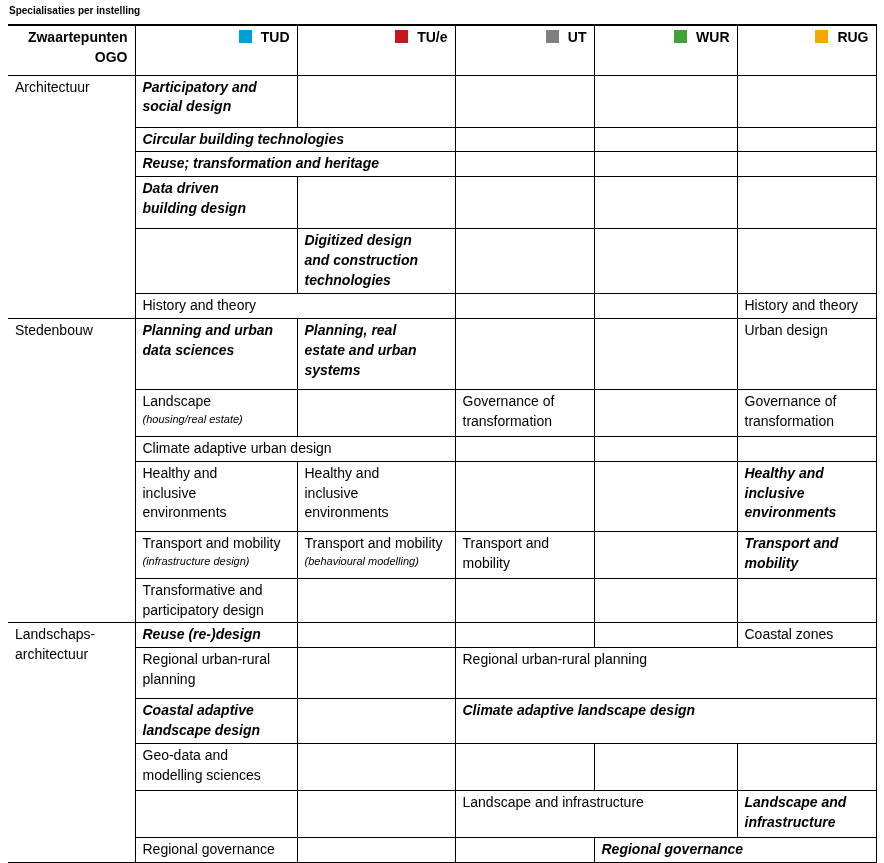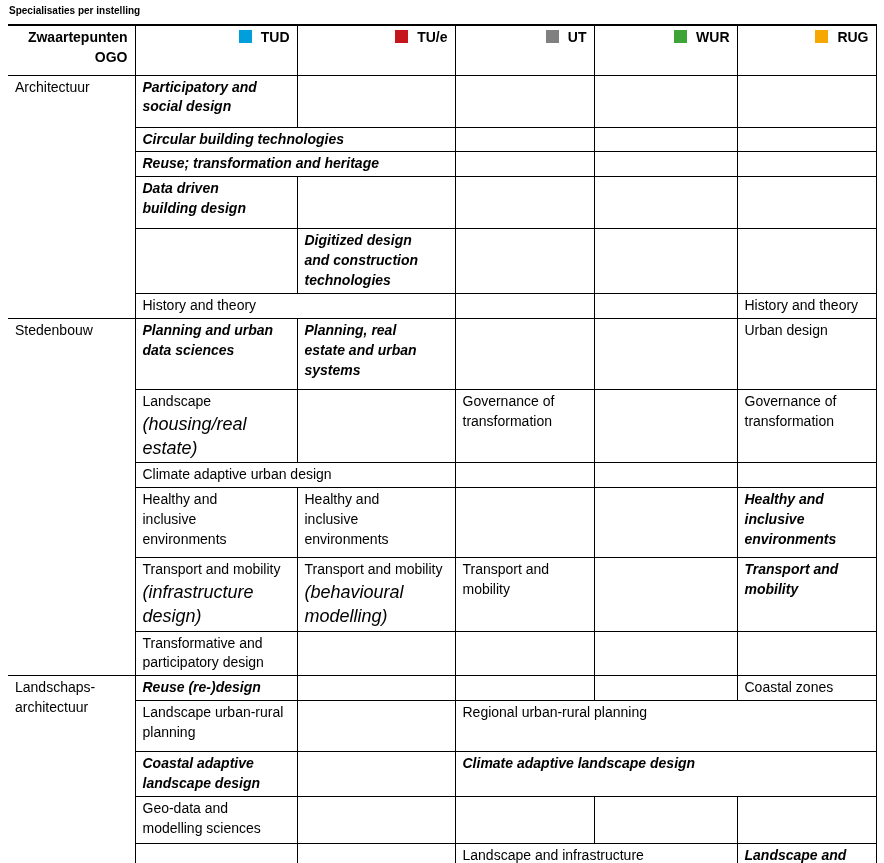--- a/index.html
+++ b/index.html
@@ -30,21 +30,21 @@
   .spec th { font-weight: bold; text-align: right; }
 
   .sq {
     display: inline-block;
     width: 13px; height: 13px;
     margin-right: 9px;
     vertical-align: -1px;
   }
   .bi { font-weight: bold; font-style: italic; margin-top: 36px; }
   .ctr { text-align: center; vertical-align: middle; }
-  .sub { font-style: italic; font-size: 18px; line-height: 1.35; }
+  .sub { font-style: italic; font-size: 11px; line-height: 1.35; }
 </style>
 </head>
 <body>
 
 <div class="page">
   <div class="title">Specialisaties per instelling</div>
 
   <table class="spec">
     <colgroup>
       <col style="width:127px">
@@ -173,21 +173,21 @@
 
       <tr style="height:24px">
         <td class="sect" rowspan="6">Landschaps-architectuur</td>
         <td class="bi">Reuse (re-)design</td>
         <td></td>
         <td></td>
         <td></td>
         <td>Coastal zones</td>
       </tr>
       <tr style="height:51px">
-        <td>Landscape urban-rural
+        <td>Regional urban-rural
 planning</td>
         <td></td>
         <td class="ctr" colspan="3">Regional urban-rural planning</td>
       </tr>
       <tr style="height:45px">
         <td class="bi">Coastal adaptive
 landscape design</td>
         <td></td>
         <td class="bi ctr" colspan="3">Climate adaptive landscape design</td>
       </tr>

